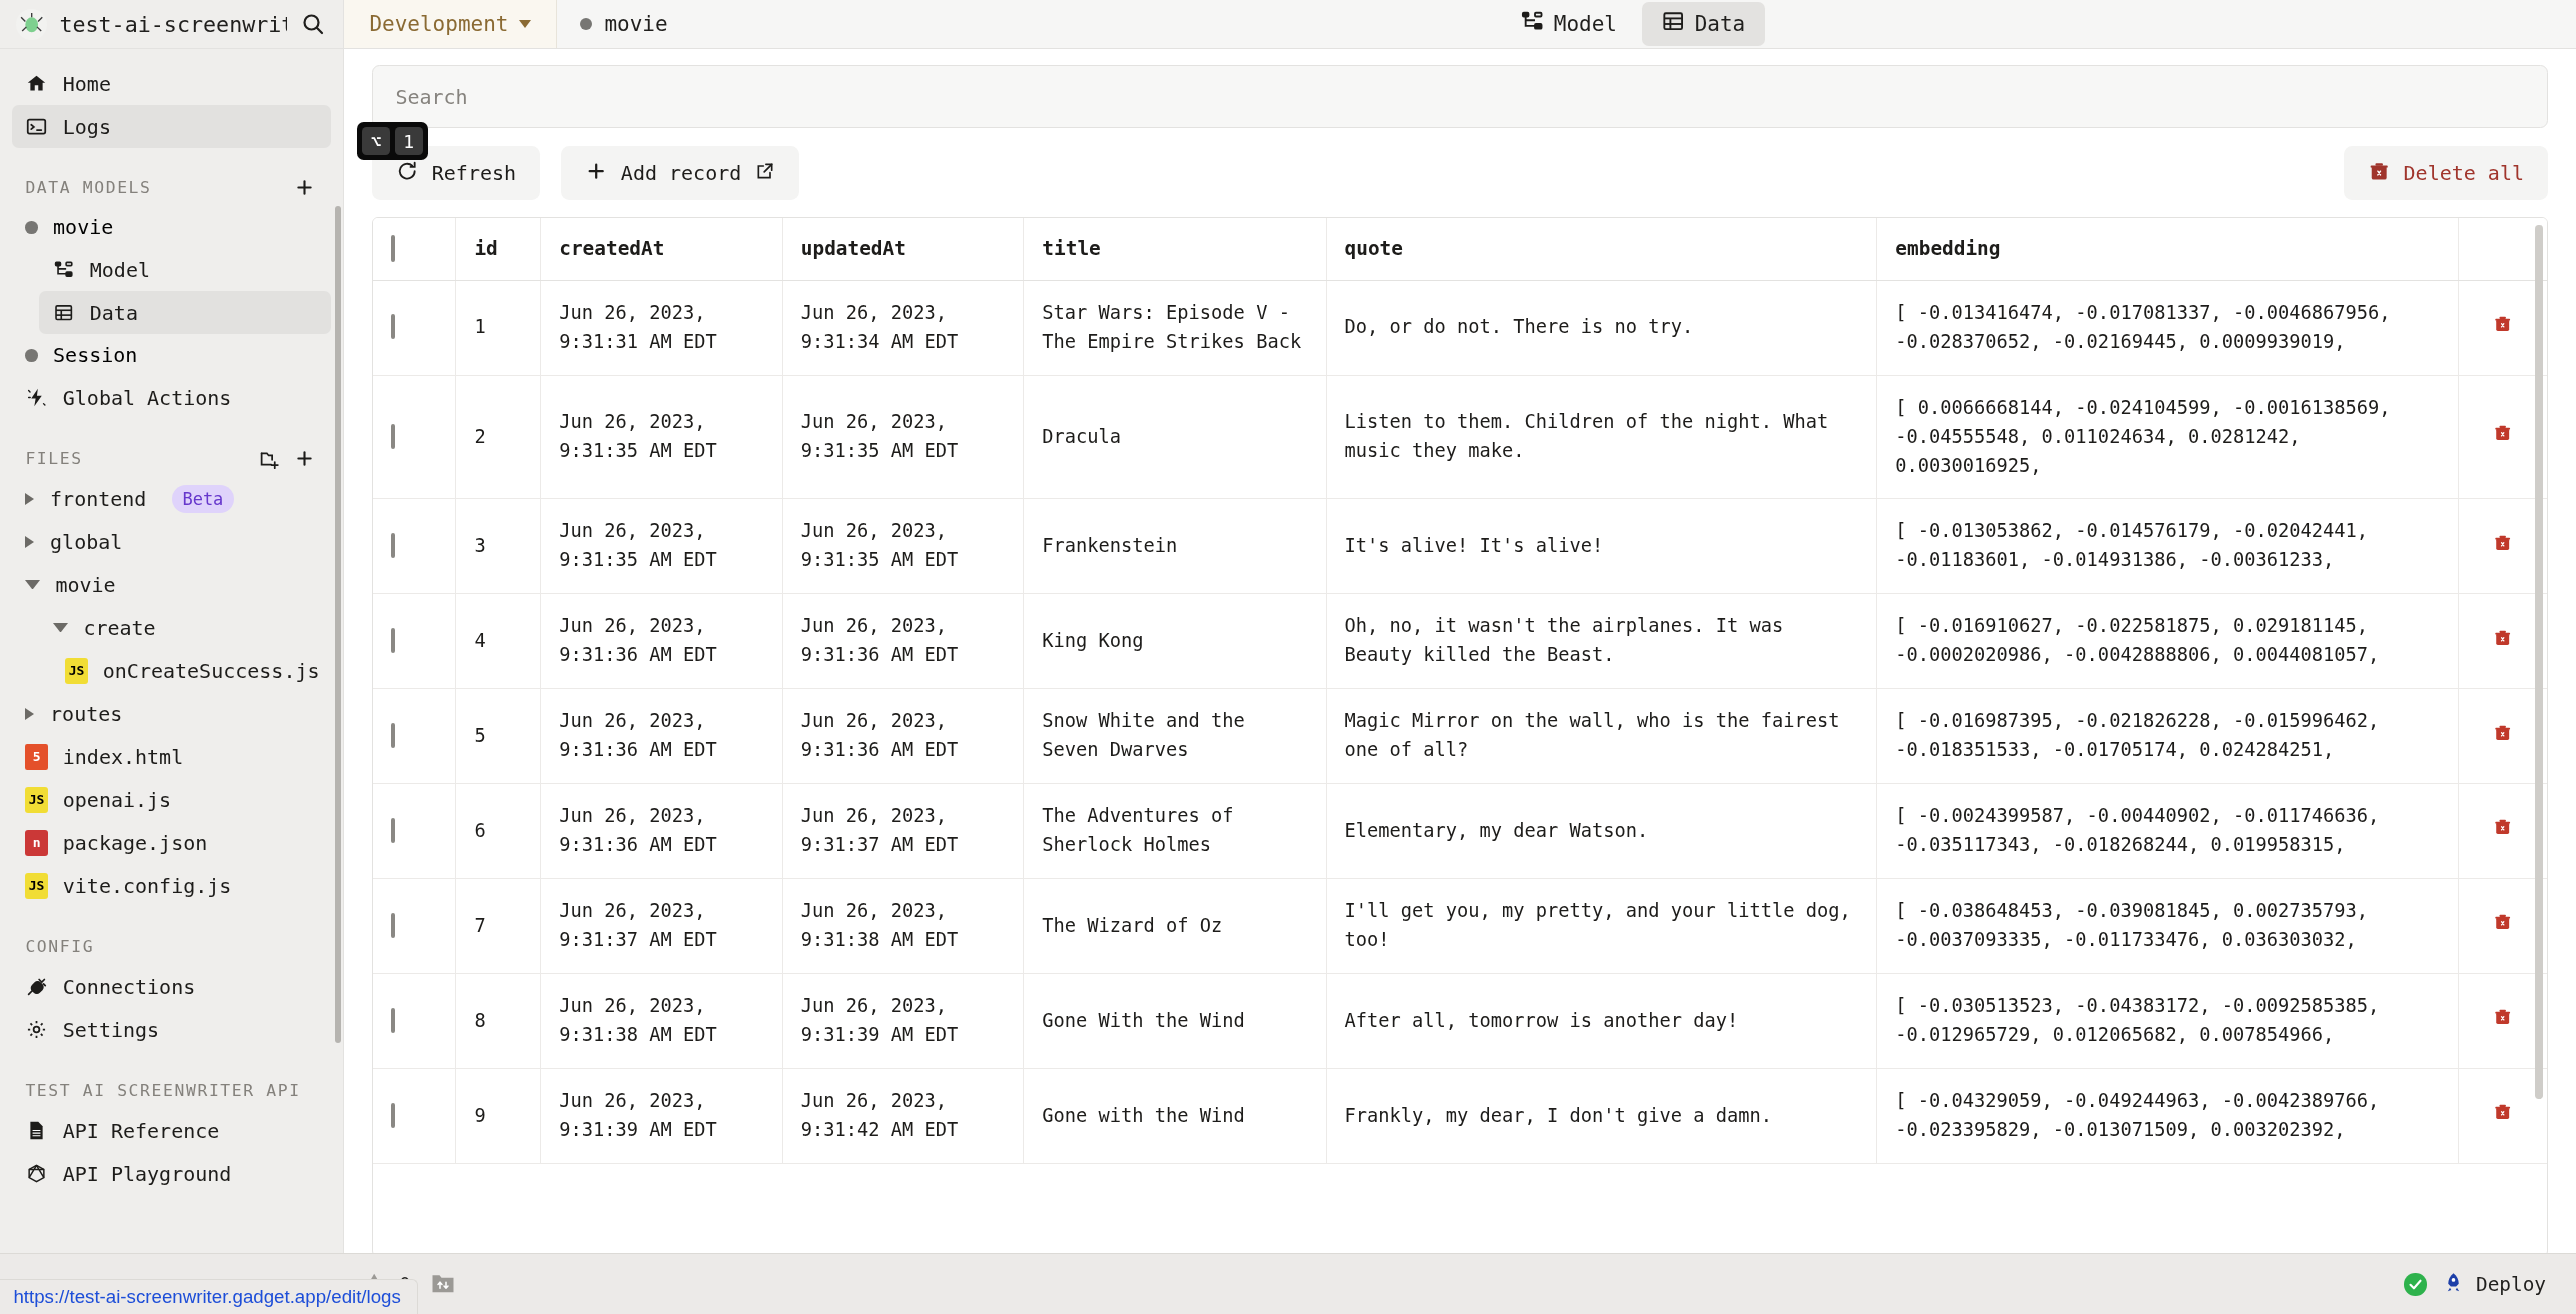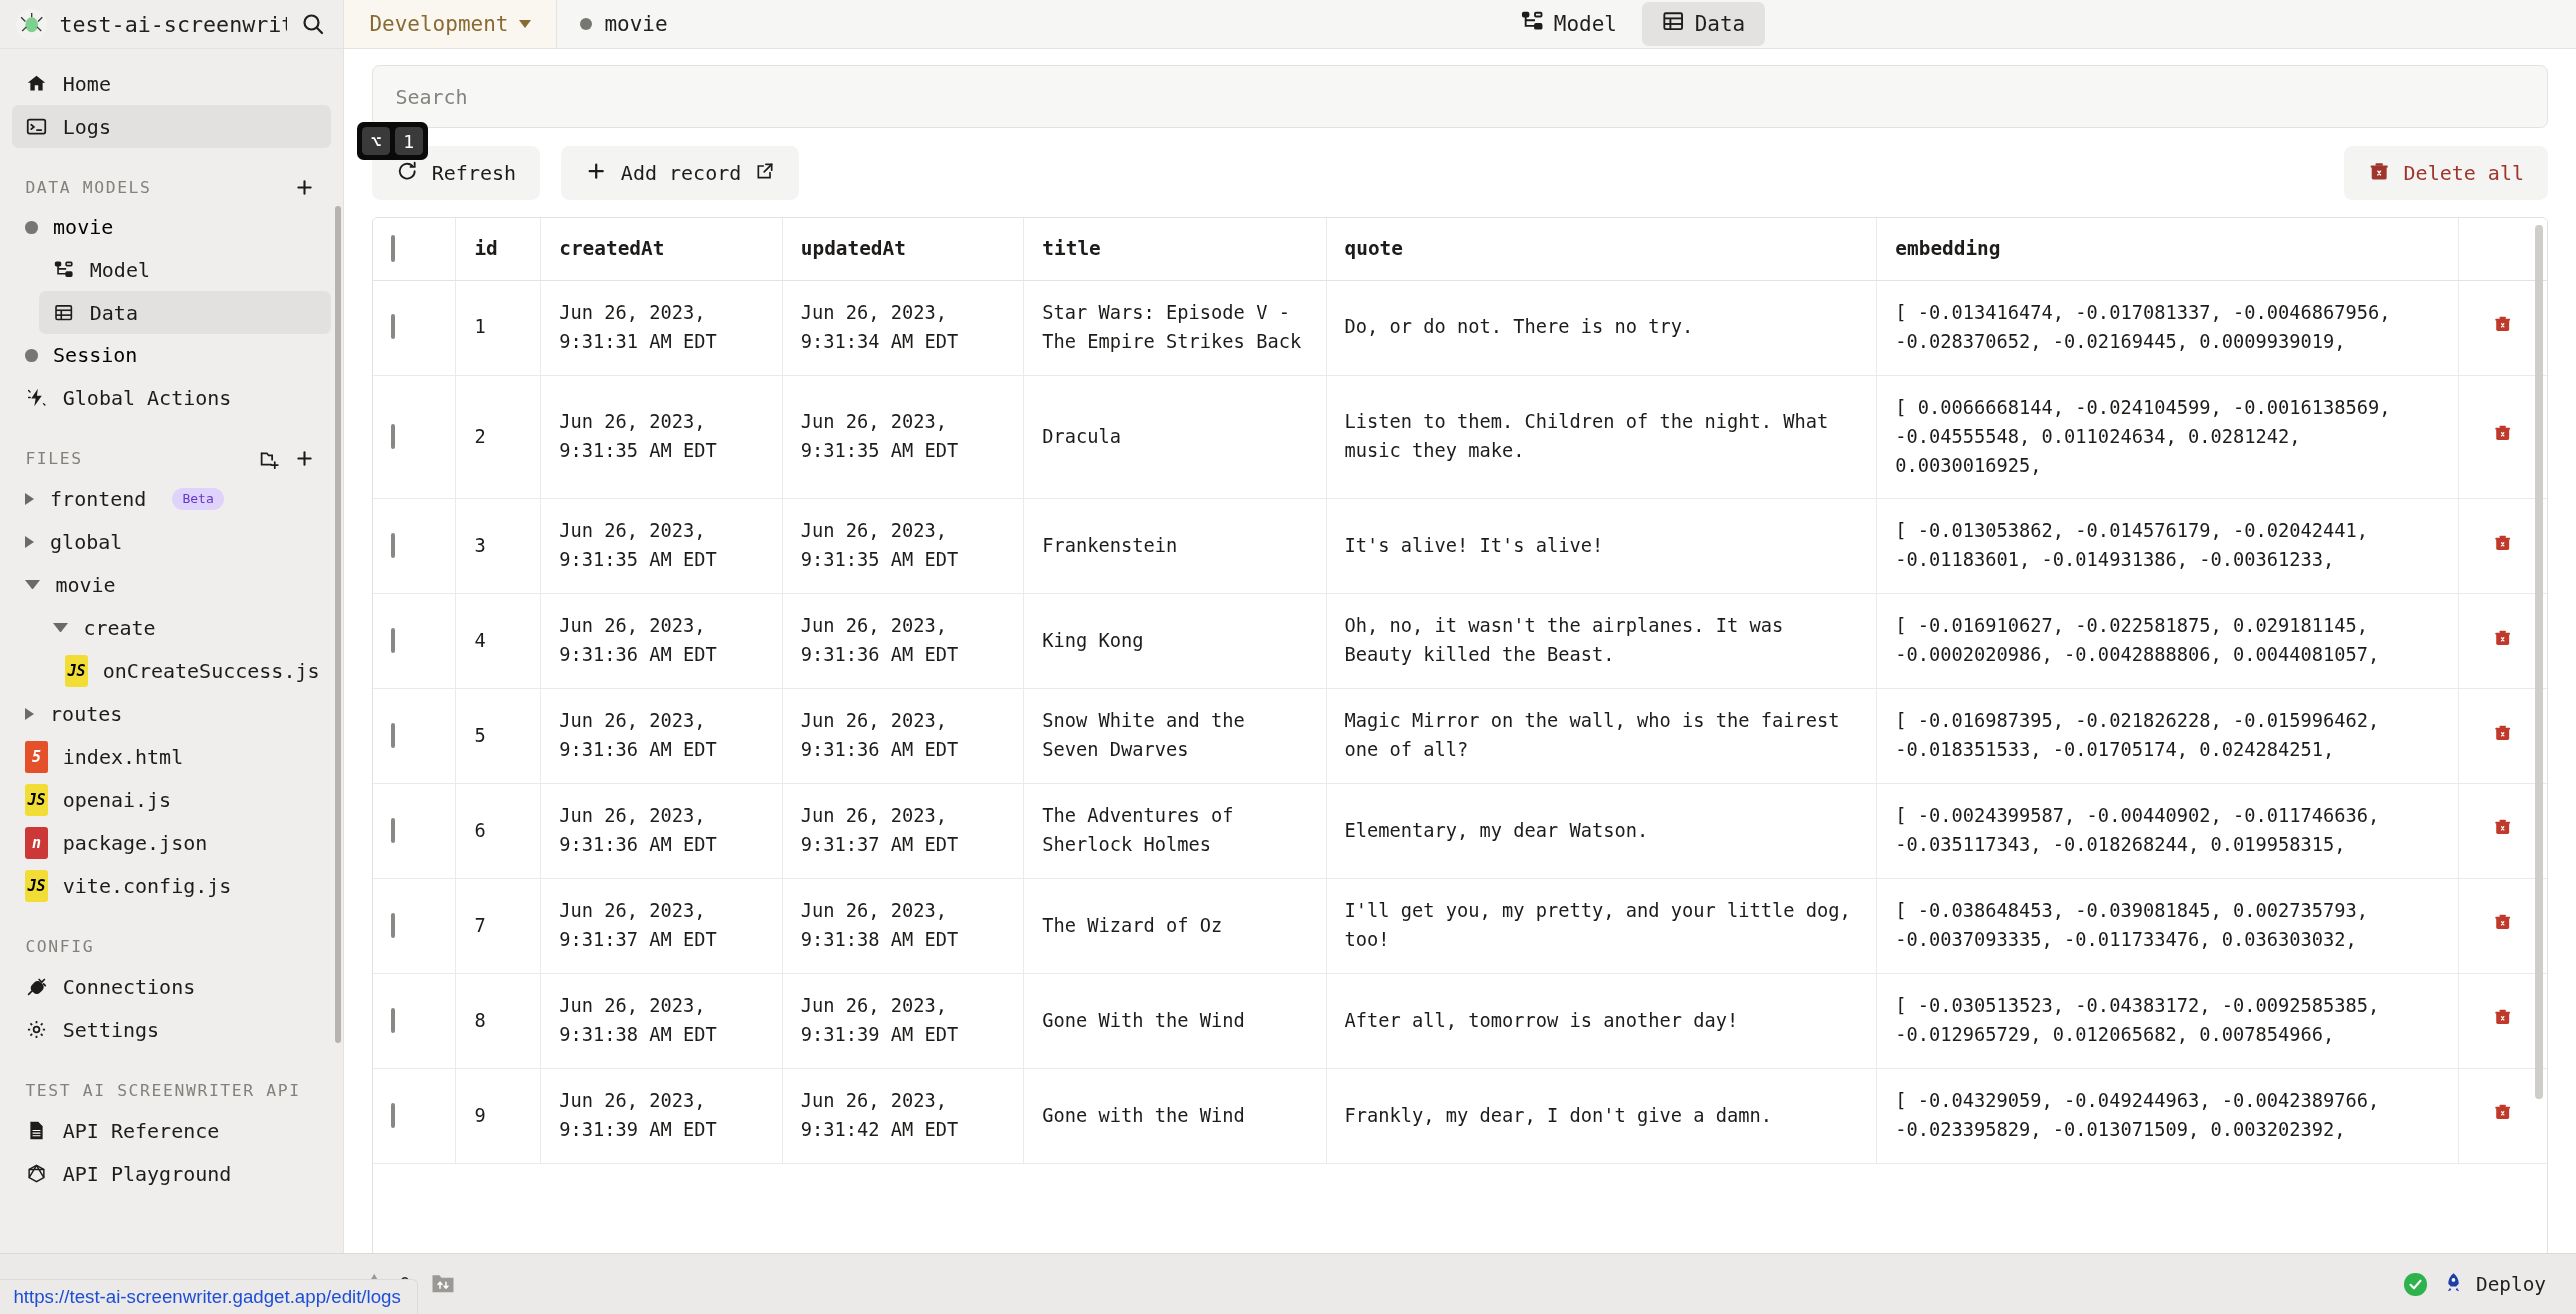--- a/index.html
+++ b/index.html
@@ -39,22 +39,22 @@
   .sb-item { display: flex; align-items: center; gap: 15px; height: 43px; margin: 0 12px; padding: 0 13.4px; border-radius: 6.7px; font-size: 20px; color: #1d1c1a; cursor: pointer; }
   .sb-item.active { background: #e2e1df; }
   .sb-item.indent { margin-left: 39px; }
   .sb-ico { width: 22.4px; height: 22.4px; display: flex; align-items: center; justify-content: center; flex: 0 0 22.4px; }
   .sb-section { display: flex; align-items: center; font-size: 16.4px; letter-spacing: 1.6px; color: #84817c; padding: 0 25.4px; height: 37px; margin-top: 21px; }
   .sb-section .sp { flex: 1; }
   .sb-sec-btn { width: 25.4px; height: 25.4px; display: flex; align-items: center; justify-content: center; cursor: pointer; margin-left: 10.5px; }
   .sb-dot-item { display: flex; align-items: center; gap: 15px; height: 42px; margin: 0 12px; padding: 0 13.4px; border-radius: 6.7px; font-size: 20px; cursor: pointer; }
   .tri { width: 0; height: 0; border-top: 6.7px solid transparent; border-bottom: 6.7px solid transparent; border-left: 9.7px solid #6c6a66; flex: 0 0 9.7px; }
   .tri.down { border-left: 7.5px solid transparent; border-right: 7.5px solid transparent; border-top: 9.7px solid #6c6a66; border-bottom: none; flex: 0 0 15px; }
-  .badge-beta { background: #dfd3fb; color: #6637cc; font-size: 13px; padding: 3.7px 10.5px; border-radius: 15px; margin-left: 10.5px; }
-  .ftype { width: 22.4px; height: 32px; border-radius: 3px; display: flex; align-items: center; justify-content: center; font-size: 15px; font-weight: bold; flex: 0 0 22.4px; font-style: italic; }
+  .badge-beta { background: #dfd3fb; color: #6637cc; font-size: 17px; padding: 3.7px 10.5px; border-radius: 15px; margin-left: 10.5px; }
+  .ftype { width: 22.4px; height: 26px; border-radius: 3px; display: flex; align-items: center; justify-content: center; font-size: 13px; font-weight: bold; flex: 0 0 22.4px; }
   .ftype.js { background: #f1dd35; color: #000; }
   .ftype.html { background: #e4502a; color: #fff; border-radius: 2.2px; }
   .ftype.npm { background: #cb3837; color: #fff; }
   .sb-scroll { position: absolute; right: 2.2px; top: 157px; width: 6px; height: 837px; background: #b6b4b0; border-radius: 3px; }
 
   
   .main { flex: 1; min-width: 0; display: flex; flex-direction: column; background: #ffffff; position: relative; }
   .search-wrap { padding: 16.4px 28px 0 28px; }
   .search-box { height: 63px; border: 0.7px solid #e3e2e0; border-radius: 7.5px; background: #f7f7f6; display: flex; align-items: center; padding: 0 22.4px; font-size: 20px; color: #86837e; cursor: text; }
 

